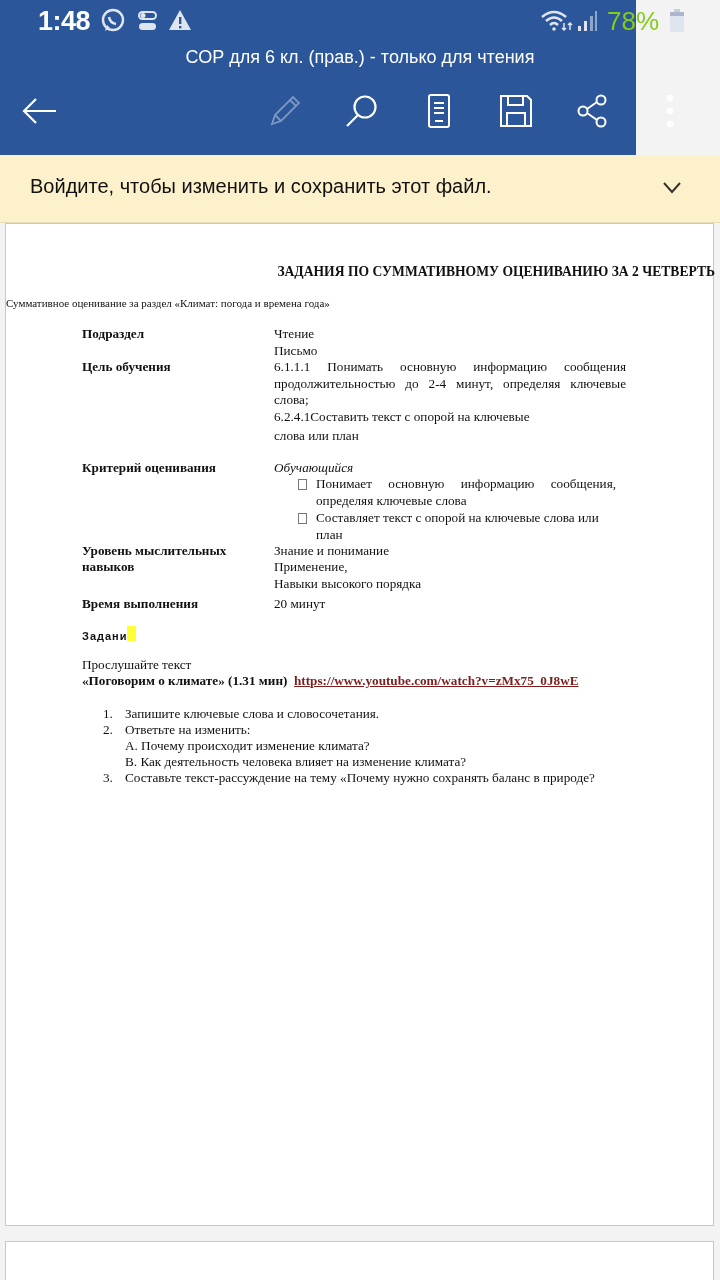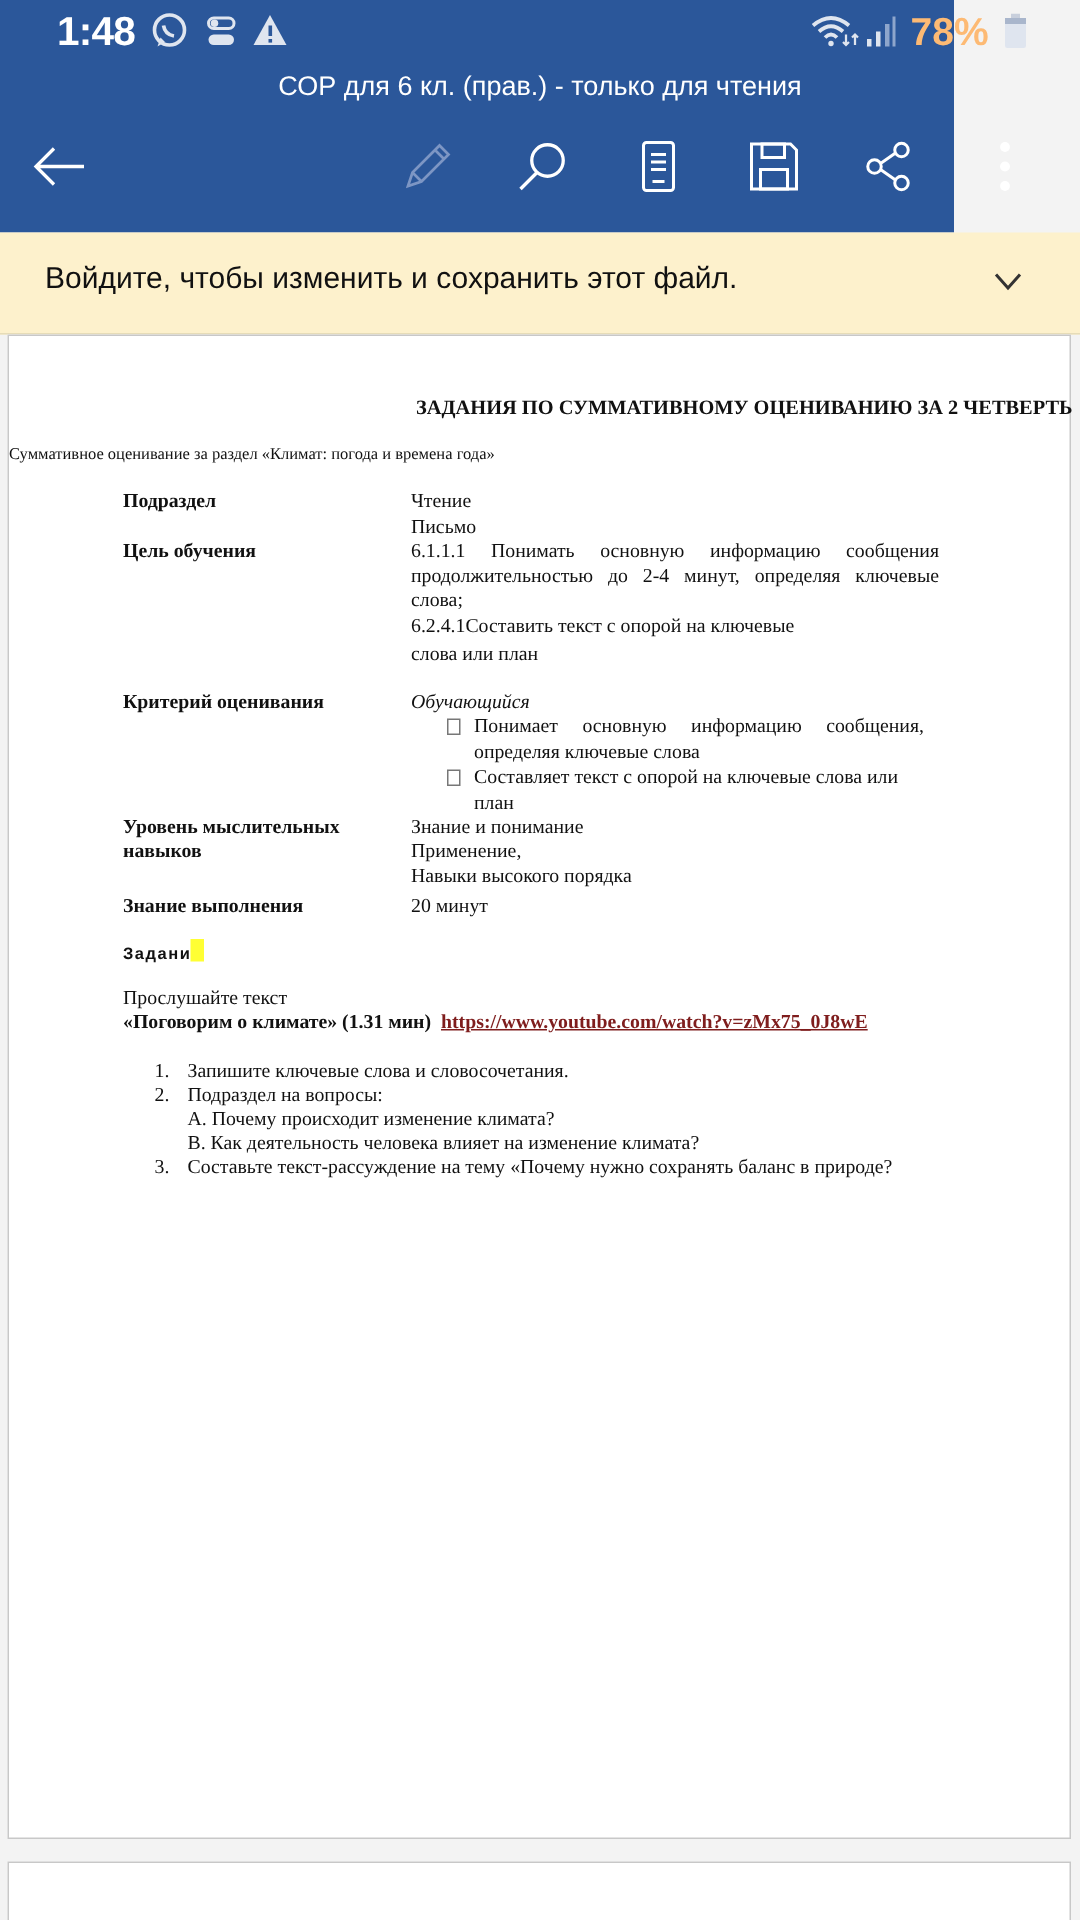--- a/index.html
+++ b/index.html
@@ -1,21 +1,21 @@
 <!DOCTYPE html>
 <html><head>
 <meta charset="utf-8">
 <style>
   html, body { margin:0; padding:0; }
   body { width:720px; height:1280px; overflow:hidden; background:#f3f3f3; font-family:"Liberation Sans", sans-serif; position:relative; }
   .topbar { position:absolute; left:0; top:0; width:636px; height:155px; background:#2b579a; color:#fff; }
   .status { position:absolute; left:0; top:0; width:720px; height:42px; }
   .time { position:absolute; left:38px; top:6px; font-size:27px; font-weight:bold; letter-spacing:-0.5px; }
   .st-ic { position:absolute; top:8px; }
-  .batt-pct { position:absolute; left:607px; top:6px; font-size:26px; font-weight:bold; color:#fdba74; }
+  .batt-pct { position:absolute; left:607px; top:6px; font-size:26px; font-weight:normal; color:#84cc16; }
   .doc-title { position:absolute; left:0; top:47px; width:720px; text-align:center; font-size:18px; color:#fff; }
   .toolbar-btn { position:absolute; top:90px; width:46px; height:46px; display:flex; align-items:center; justify-content:center; }
   .banner { position:absolute; left:0; top:155px; width:720px; height:67px; background:#fdf1cc; border-bottom:1px solid #e6dcb8; }
   .banner-text { position:absolute; left:30px; top:20px; font-size:20px; color:#111; }
   .banner-chev { position:absolute; left:660px; top:176px; }
   .page { position:absolute; left:5px; top:223px; width:709px; height:1003px; background:#fff; border:1px solid #c8c8c8; box-sizing:border-box; }
   .page2 { position:absolute; left:5px; top:1241px; width:709px; height:60px; background:#fff; border:1px solid #c8c8c8; box-sizing:border-box; }
   .doc { font-family:"Liberation Serif", serif; color:#111; font-size:13.2px; line-height:16.5px; }
   .h1 { position:absolute; left:0; top:40px; width:709px; text-align:right; font-weight:bold; font-size:13.6px; }
   .h2 { position:absolute; left:0; top:71px; width:709px; font-weight:normal; font-size:11px; }
@@ -179,31 +179,31 @@
     <span class="box"></span>
     <span class="txt" style="width:290px">Составляет текст с опорой на ключевые слова или план</span>
   </div>
 
   <div class="lbl" style="top:319px">Уровень мыслительных</div>
   <div class="lbl" style="top:335px">навыков</div>
   <div class="val" style="top:319px">Знание и понимание</div>
   <div class="val" style="top:352px">Навыки высокого порядка</div>
   <div class="val" style="top:335px">Применение,</div>
 
-  <div class="lbl" style="top:372px">Знание выполнения</div>
+  <div class="lbl" style="top:372px">Время выполнения</div>
   <div class="val" style="top:372px">20 минут</div>
 
   <div class="zad">Задания</div>
   <div class="hl"></div>
 
   <div class="val" style="left:76px;width:560px;top:433px">Прослушайте текст</div>
   <div style="position:absolute;left:76px;top:449px;white-space:nowrap">
     <b>«Поговорим о климате» (1.31 мин)</b>&nbsp;&nbsp;<span class="link">https://www.youtube.com/watch?v=zMx75_0J8wE</span>
   </div>
 
   <div class="li" style="top:482px"><span class="li-num">1.</span><span>Запишите ключевые слова и словосочетания.</span></div>
-  <div class="li" style="top:498px"><span class="li-num">2.</span><span>Подраздел на вопросы:</span></div>
+  <div class="li" style="top:498px"><span class="li-num">2.</span><span>Ответьте на изменить:</span></div>
   <div class="li" style="top:514px"><span class="li-num"></span><span>А. Почему происходит изменение климата?</span></div>
   <div class="li" style="top:530px"><span class="li-num"></span><span>В. Как деятельность человека влияет на изменение климата?</span></div>
   <div class="li" style="top:546px;white-space:nowrap"><span class="li-num">3.</span><span>Составьте текст-рассуждение на тему «Почему нужно сохранять баланс в природе?</span></div>
 </div>
 
 <div class="page2"></div>
 
 </body></html>

